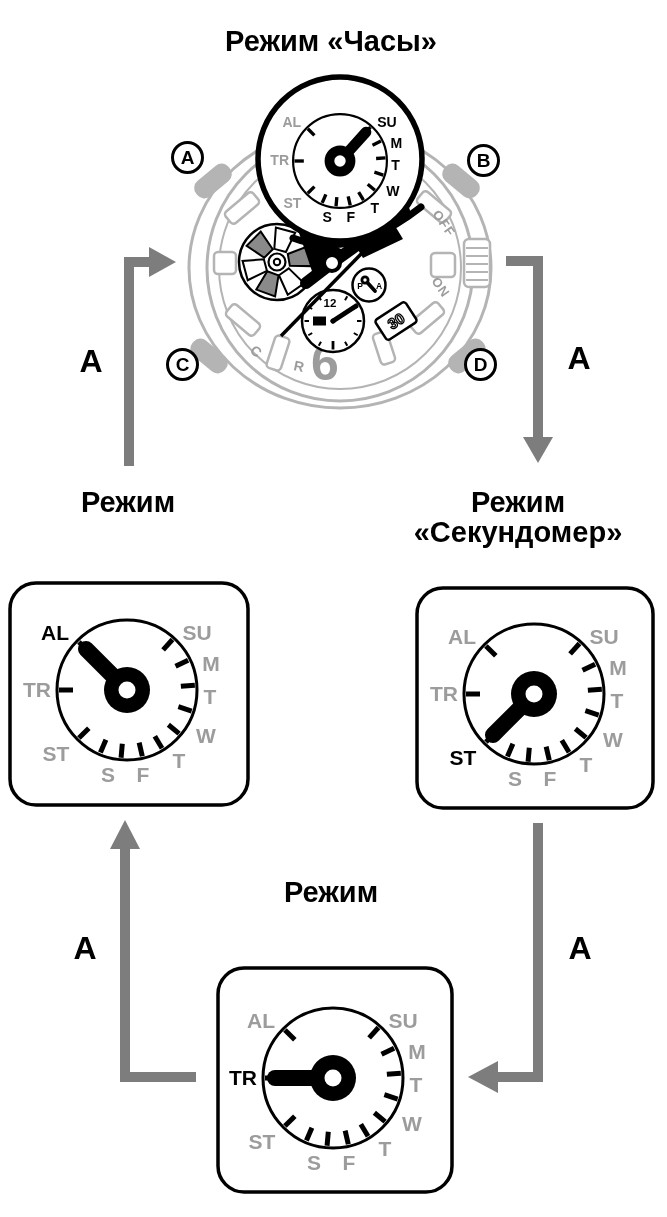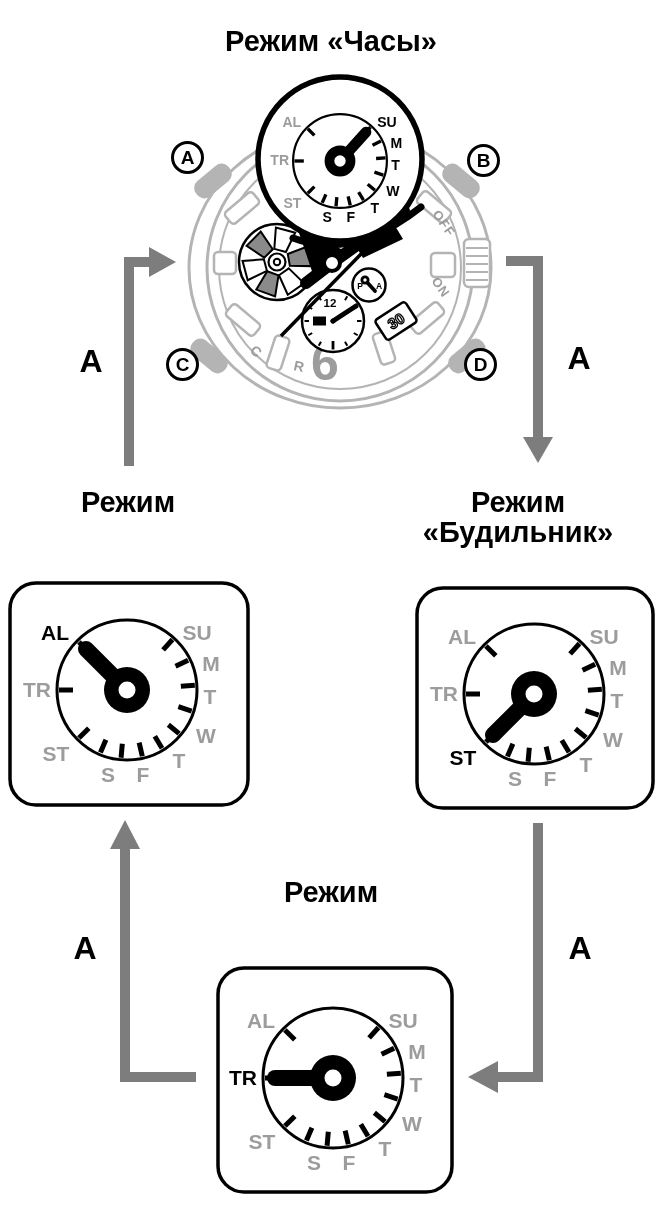--- a/index.html
+++ b/index.html
@@ -237,21 +237,21 @@
 <div class="mode-title" style="left:171px;top:26px;width:320px;">
   <span>Режим «Часы»</span>
 </div>
 
 <div class="mode-title" style="left:8px;top:487px;width:240px;">
   <div>Режим</div>
 </div>
 
 <div class="mode-title" style="left:398px;top:487px;width:240px;">
   <div>Режим</div>
-  <div>«Будильник»</div>
+  <div>«Секундомер»</div>
 </div>
 
 <div class="mode-title" style="left:211px;top:877px;width:240px;">
   <div>Режим</div>
 </div>
 
 <div class="circled-letter" style="left:171px;top:141px;">
   <span>A</span>
 </div>
 <div class="circled-letter" style="left:467px;top:144px;">

